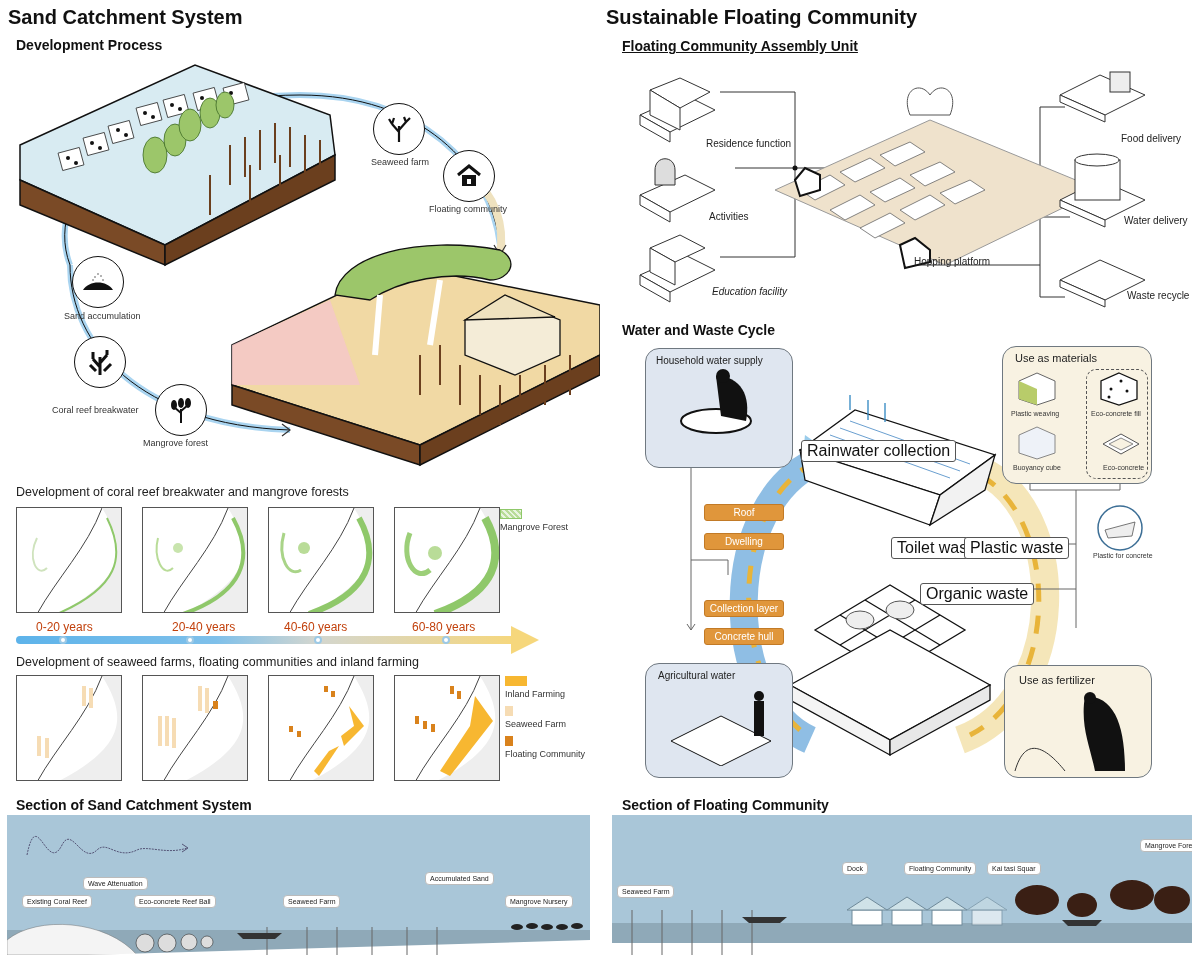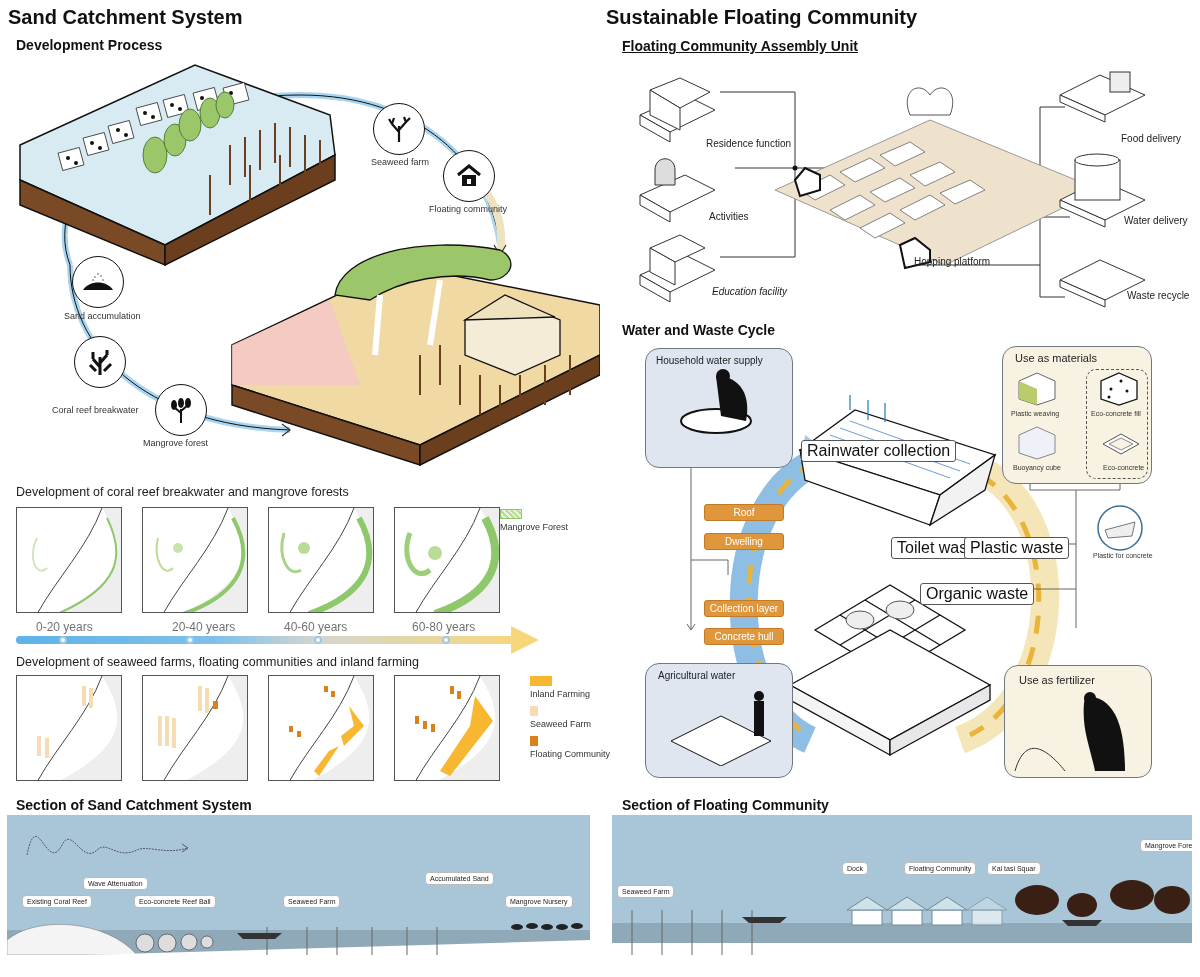--- a/index.html
+++ b/index.html
@@ -9,21 +9,21 @@
   .h1 { font-size: 20px; font-weight: bold; }
   .h2 { font-size: 14px; font-weight: bold; }
   .h3 { font-size: 12.5px; font-weight: normal; color: #222; }
   .lbl { font-size: 9px; color: #333; white-space: nowrap; }
   .lbl-md { font-size: 10px; color: #222; white-space: nowrap; }
   .circle-icon { width: 52px; height: 52px; border: 1.5px solid #111; border-radius: 50%; background: #fff; display: flex; align-items: center; justify-content: center; }
   .map-box { width: 106px; height: 106px; border: 1px solid #555; background: #fff; overflow: hidden; }
   .legend-swatch { width: 22px; height: 10px; }
   .timeline-bar { height: 8px; border-radius: 4px; background: linear-gradient(90deg, #5db3ea 0%, #7fc0ea 40%, #d3d6cf 60%, #f6d77c 100%); }
   .tl-dot { width: 8px; height: 8px; border-radius: 50%; background: #fff; border: 2px solid #9cc9e6; }
-  .tl-label { font-size: 12px; color: #737373; white-space: nowrap; }
+  .tl-label { font-size: 12px; color: #c2410c; white-space: nowrap; }
   .section-panel { background: #a9c6d8; overflow: hidden; }
   .callout { background: #fff; border: 1px solid #bbb; border-radius: 4px; font-size: 7px; padding: 2px 4px; white-space: nowrap; color: #222; }
   .cycle-box { border: 1.3px solid #6f7880; border-radius: 14px; }
   .orange-tag { background: #e0963b; color: #fff; font-size: 10px; border-radius: 3px; padding: 2px 0; text-align: center; width: 80px; border: 1px solid #c27a26; }
   .white-tag { background: #fff; border: 1px solid #555; border-radius: 3px; font-size: 16px; padding: 1px 5px; white-space: nowrap; }
 </style>
 </head>
 <body>
 
 <div class="abs h1" style="left:8px; top:6px;">Sand Catchment System</div>
@@ -254,21 +254,21 @@
         <polygon points="80,20 98,45 55,100 45,95 75,50" fill="#f7b731"></polygon>
         <g fill="#d9821c">
           <rect x="55" y="10" width="4" height="8"></rect>
           <rect x="62" y="15" width="4" height="8"></rect>
           <rect x="20" y="40" width="4" height="8"></rect>
           <rect x="28" y="45" width="4" height="8"></rect>
           <rect x="36" y="48" width="4" height="8"></rect>
         </g>
       </svg></div>
 </div>
-<div class="abs" style="left:530px; top:676px;">
+<div class="abs" style="left:505px; top:676px;">
   <div class="legend-swatch" style="background:#f7b731;"></div>
   <div class="lbl" style="margin:3px 0 7px;">Inland Farming</div>
   <div class="legend-swatch" style="background:#f6dcb4; width:8px;"></div>
   <div class="lbl" style="margin:3px 0 7px;">Seaweed Farm</div>
   <div class="legend-swatch" style="background:#d9821c; width:8px;"></div>
   <div class="lbl" style="margin-top:3px;">Floating Community</div>
 </div>
 
 <div class="abs h2" style="left:16px; top:797px;">Section of Sand Catchment System</div>
 <div class="abs section-panel" style="left:7px; top:815px; width:583px; height:140px;">

